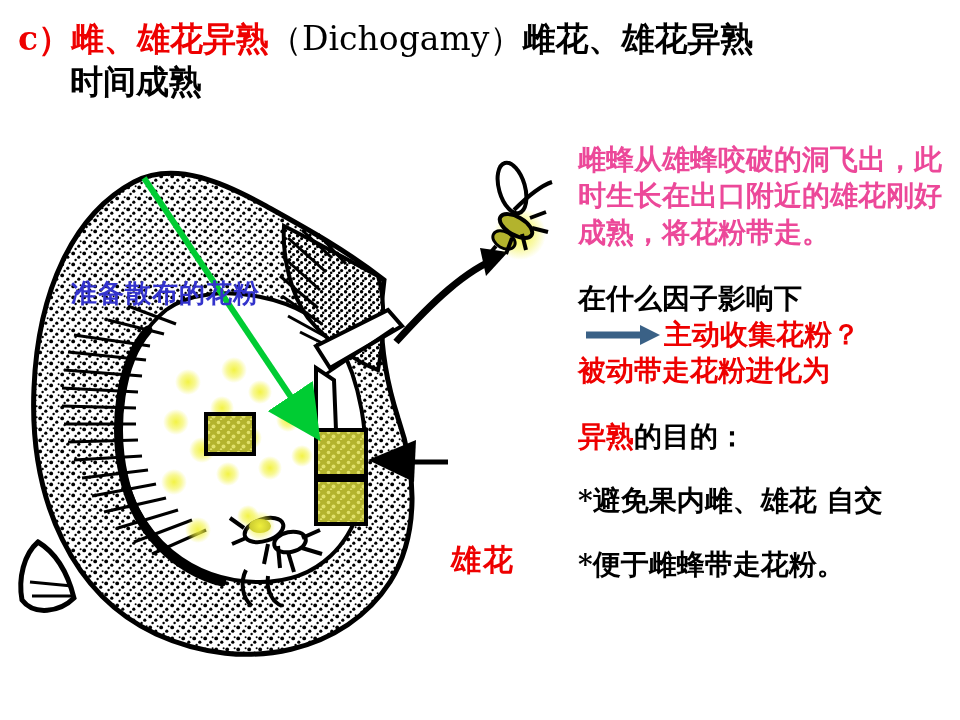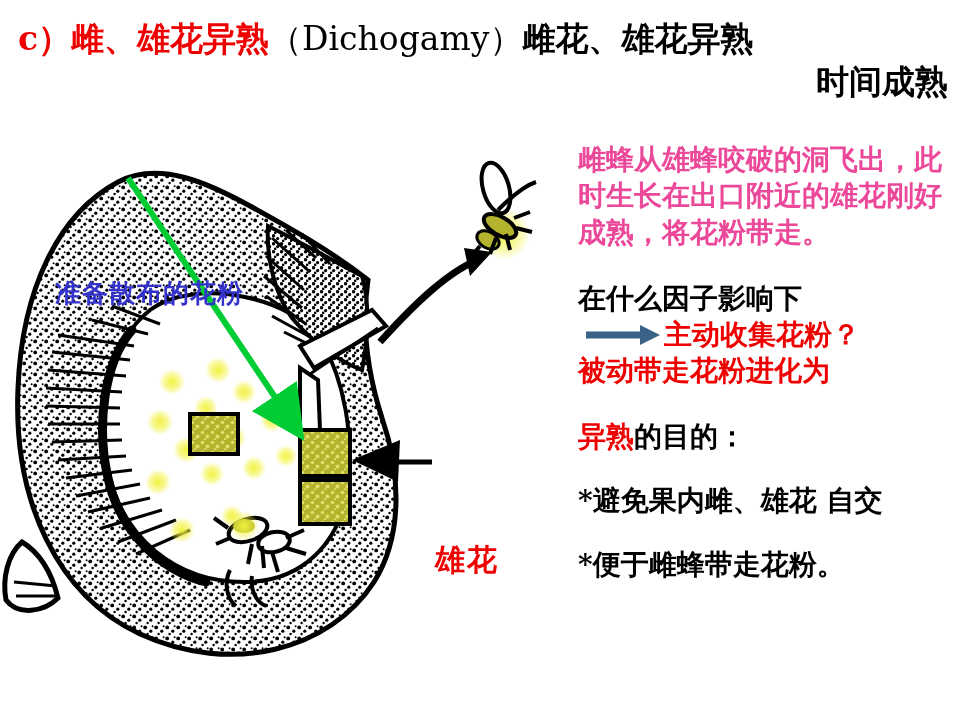--- a/index.html
+++ b/index.html
@@ -24,33 +24,32 @@
     width: 930px;
     font-family: "DejaVu Serif", "Liberation Serif", serif;
     font-size: 33px;
     font-weight: bold;
     line-height: 1.30;
     letter-spacing: 0px;
   }
   #title-line-1 { white-space: nowrap; }
   #title-line-2 {
     padding-left: 52px;
-    text-align: right;
   }
   .t-red { color: #ee0000; }
   .t-black { color: #000000; }
   .t-latin {
     font-family: "DejaVu Serif", "Liberation Serif", serif;
     font-weight: normal;
   }
 
   
   #diagram-area {
     position: absolute;
-    left: 0px;
+    left: 16px;
     top: 130px;
     width: 570px;
     height: 560px;
   }
   #fig-svg {
     position: absolute;
     left: 0;
     top: 0;
     width: 570px;
     height: 560px;

